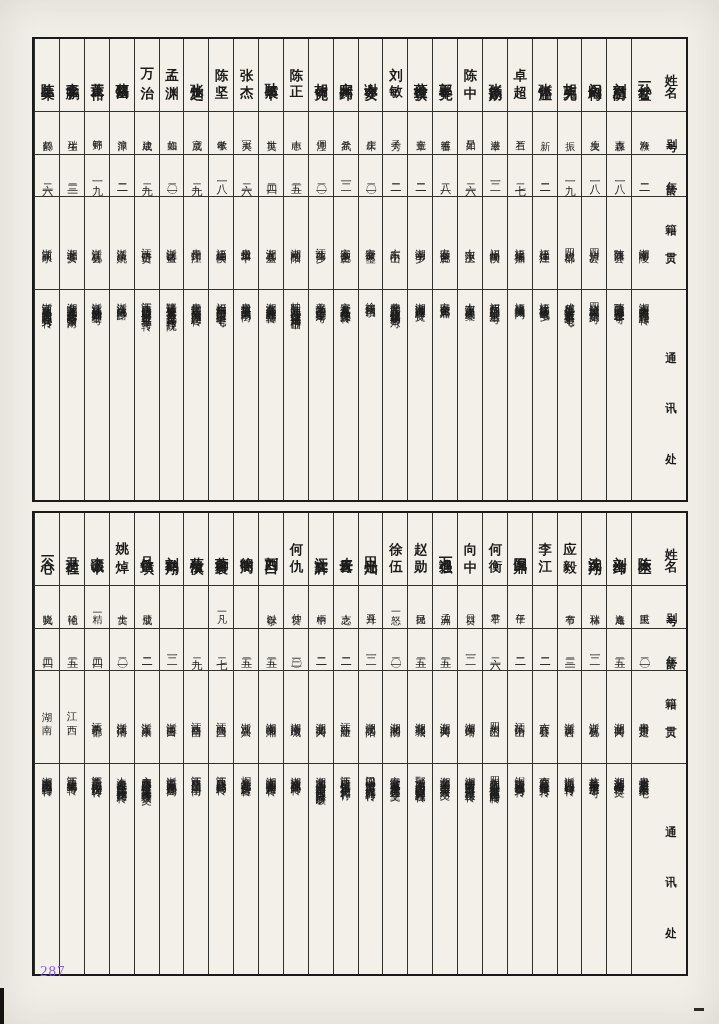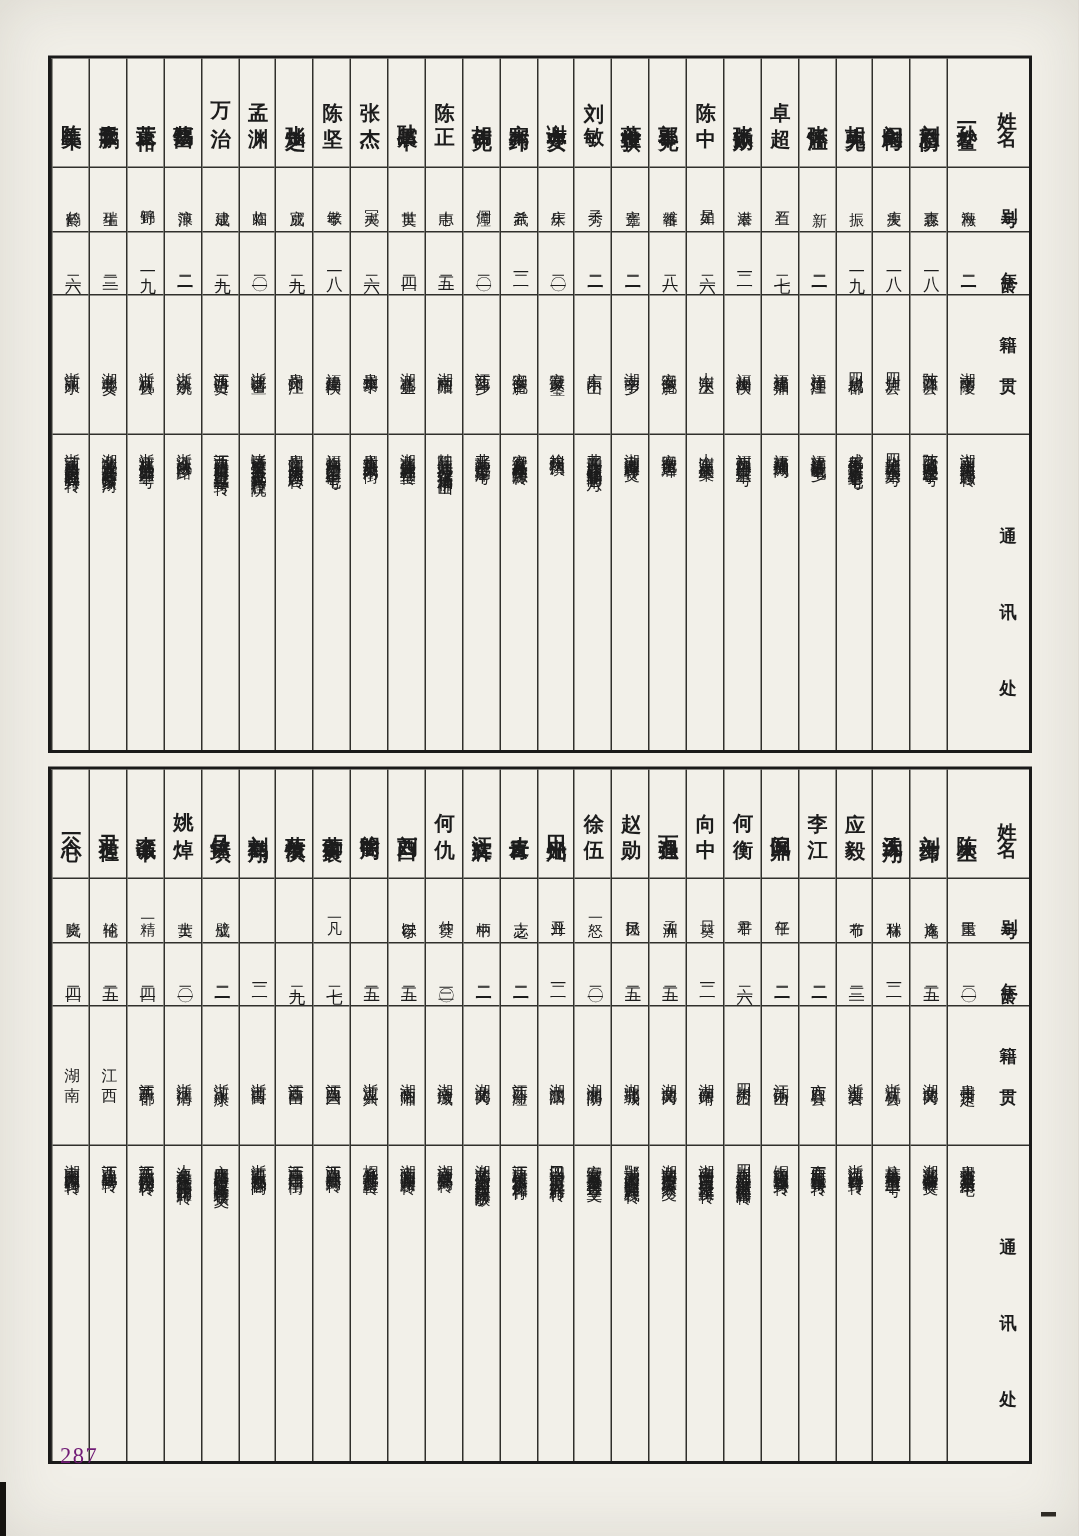--- a/index.html
+++ b/index.html
@@ -39,21 +39,21 @@
   .vtext.spread   { letter-spacing:1.3em; }
   .header-col .cell .vtext { font-weight:700; }
   .header-col .name .vtext    { font-size:13px; letter-spacing:0.85em; }
   .header-col .alias .vtext   { font-size:11px; letter-spacing:0.3em; }
   .header-col .age .vtext     { font-size:11px; letter-spacing:0.3em; }
   .header-col .native .vtext  { font-size:11.5px; letter-spacing:2.4em; }
   .header-col .address        { align-items:center; padding-top:0; }
   .header-col .address .vtext { font-size:11.5px; letter-spacing:4.4em; padding-top:4.4em; }
   .page-number {
     position:absolute; left:40px; top:963px;
-    font-size:15px; letter-spacing:1px; color:#701a75;
+    font-size:15px; letter-spacing:1px; color:#8b5cf6;
     font-family:"Liberation Serif", serif;
   }
   .edge-artifact-left {
     position:absolute; left:0; top:988px; width:4px; height:36px; background:#15130f;
   }
   .edge-artifact-right {
     position:absolute; left:694px; top:1008px; width:10px; height:3px; background:#2e2b25;
   }
 </style>
 </head>

